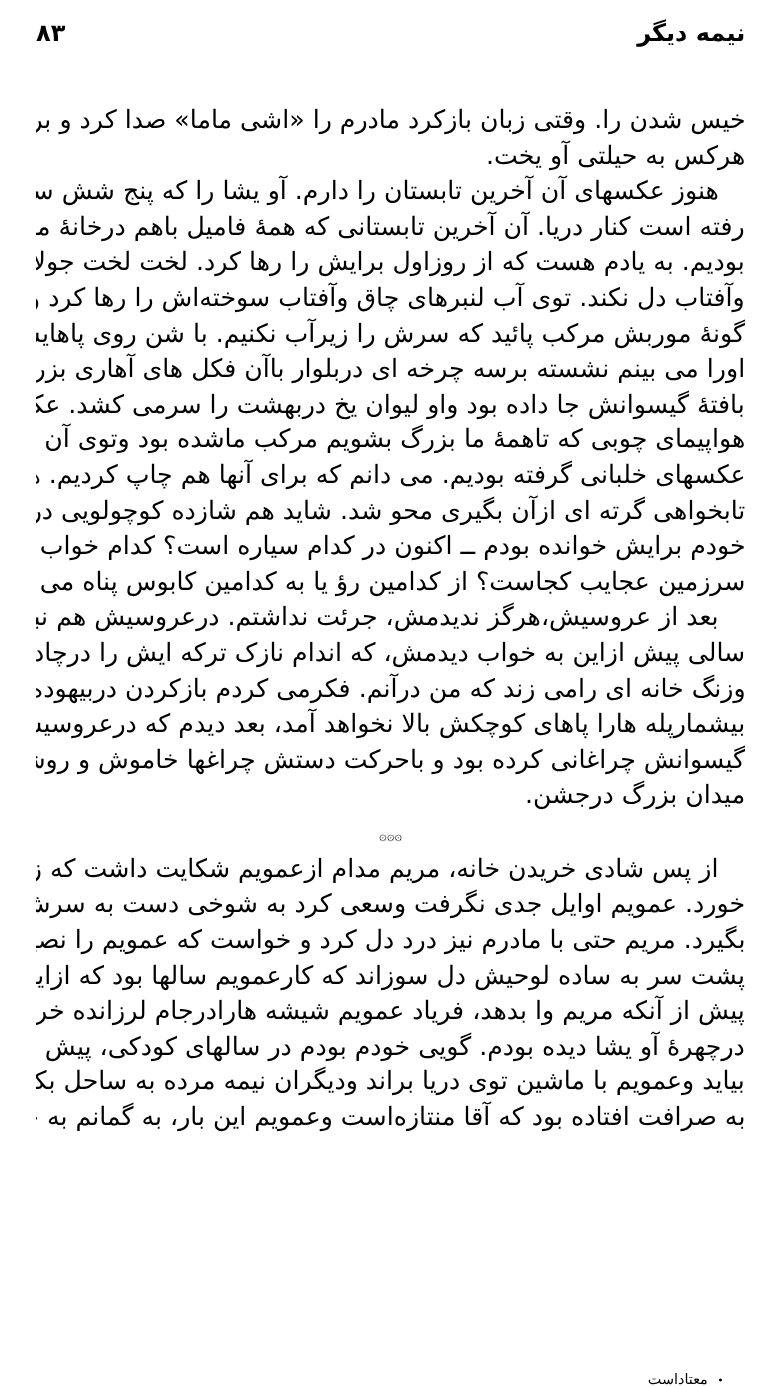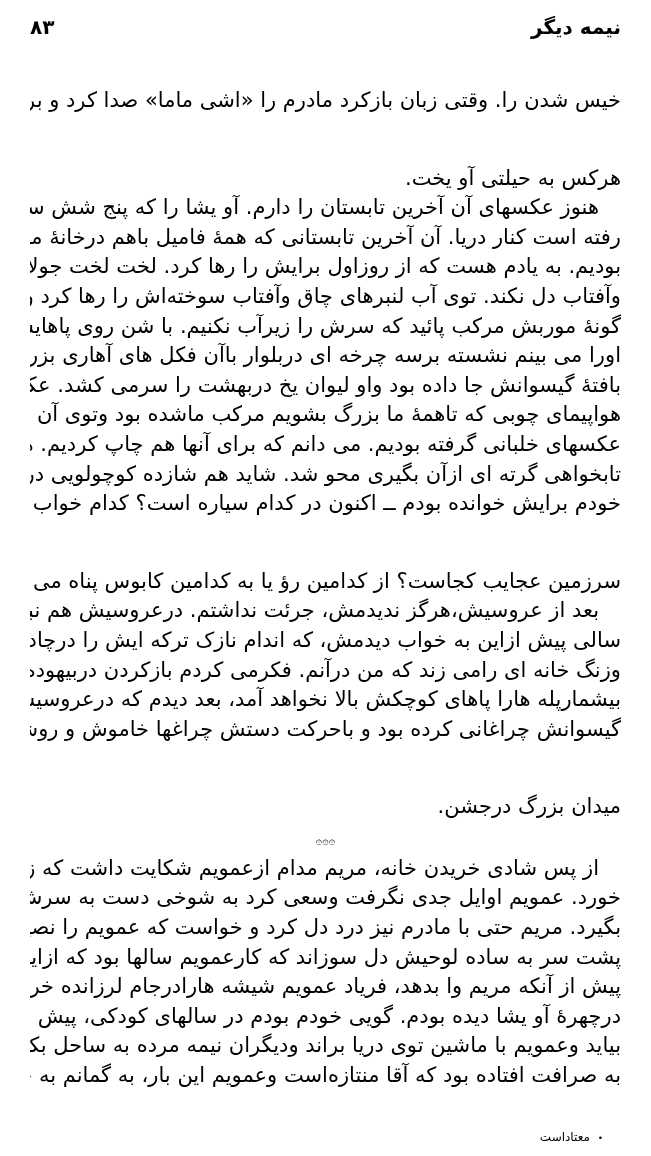--- a/index.html
+++ b/index.html
@@ -52,36 +52,35 @@
       font-size: 21px;
       line-height: 29.6px;
       height: 29.6px;
       white-space: nowrap;
       text-align: justify;
       text-align-last: justify;
       overflow: hidden;
     }
     .line.last {
       text-align-last: right;
-      margin-top: 48px;
     }
     .line.indent {
       padding-right: 22px;
     }
     .separator {
       text-align: center;
       font-size: 11px;
       height: 26px;
       line-height: 26px;
       letter-spacing: 2px;
       margin-top: 6px;
     }
     .footnote {
       position: absolute;
-      bottom: 12px;
+      bottom: 0;
       right: 18px;
       font-size: 12px;
     }
     .footnote .marker {
       font-size: 9px;
       margin-left: 4px;
     }
   </style>
 </head>
 <body>

